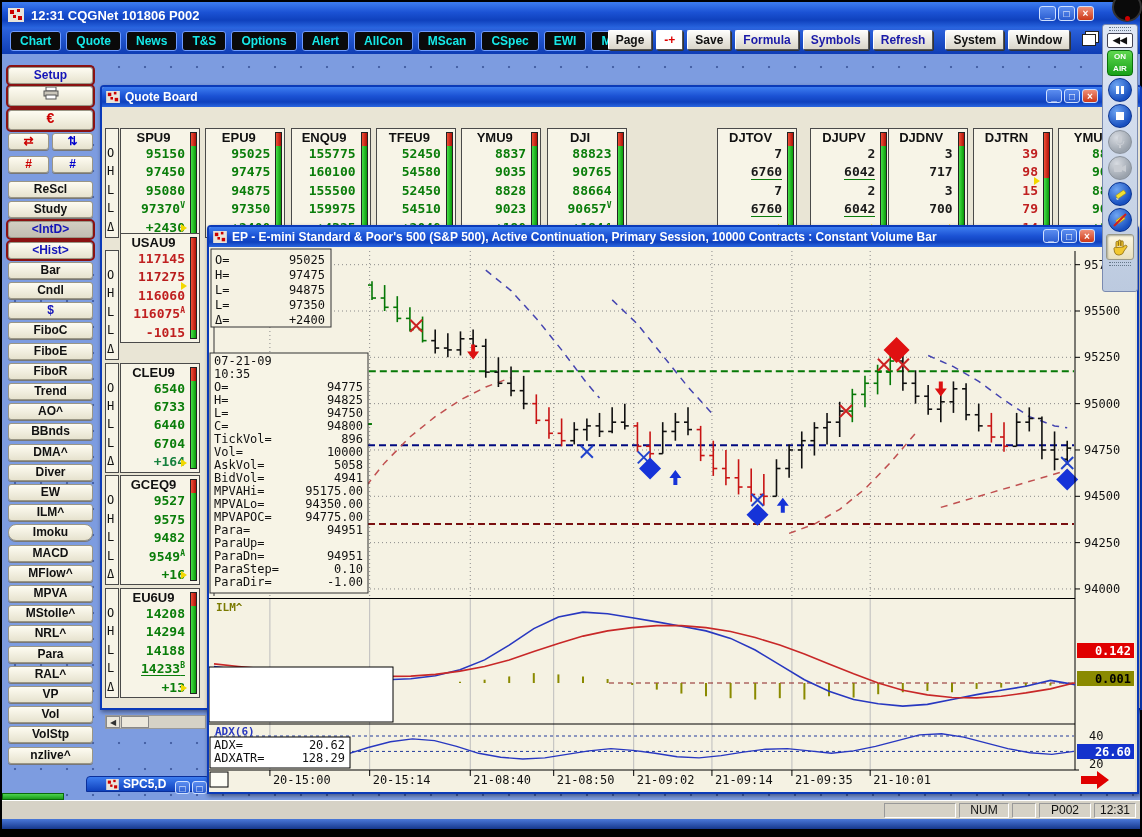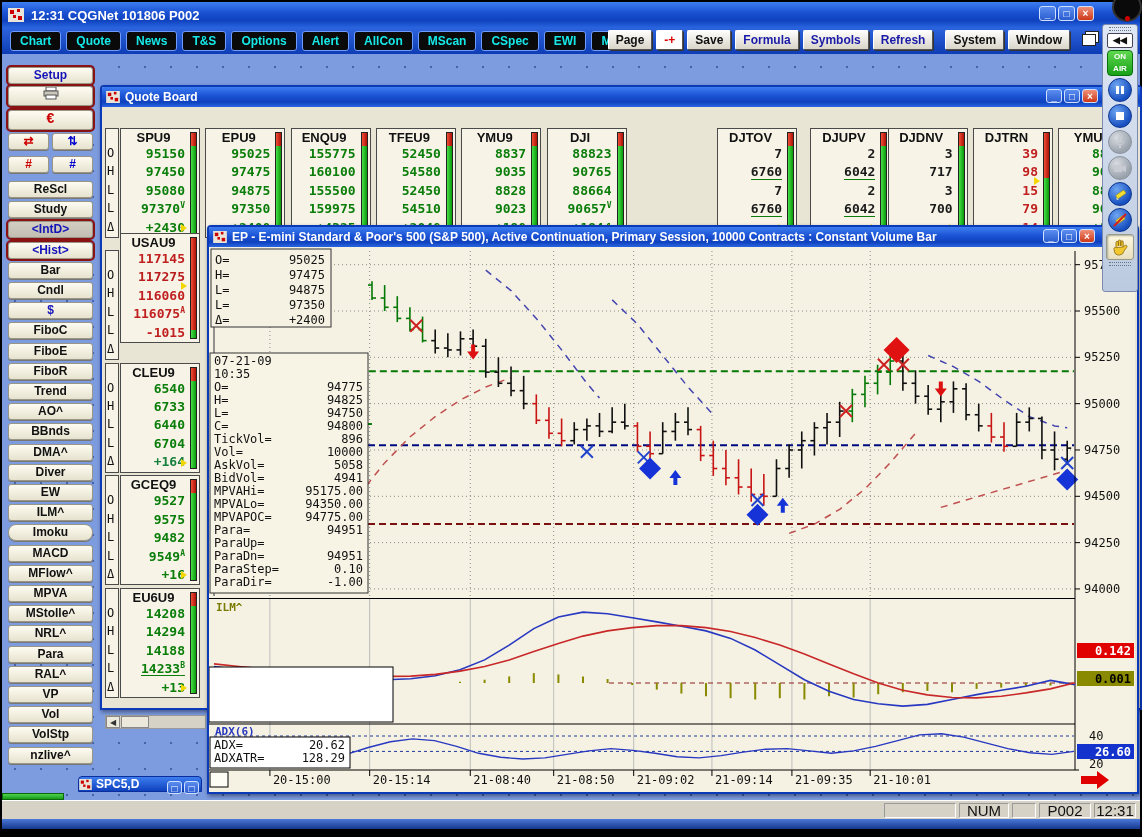--- a/index.html
+++ b/index.html
@@ -91,29 +91,29 @@
     font-size:9px; text-align:center; line-height:13px; color:#111; font-weight:bold; }
   .onair { width:26px; height:26px; background:linear-gradient(180deg,#5fd84f,#17a017); border:1px solid #0a700a;
     border-radius:4px; color:#fff; font-size:8px; font-weight:bold; text-align:center; line-height:12px; }
   .pcirc { width:24px; height:24px; border-radius:50%; display:flex; align-items:center; justify-content:center;
     background:radial-gradient(circle at 35% 30%, #6fa6f2, #1850c0 70%); border:1px solid #0c3490; }
   .pcirc.dis { background:radial-gradient(circle at 35% 30%, #d8dce2, #9aa2ac 70%); border-color:#8a929c; }
   .hand-btn { width:28px; height:26px; background:linear-gradient(180deg,#fdf8e2,#e8e0c0); border:1px solid #998;
     border-radius:3px; display:flex; align-items:center; justify-content:center; box-shadow:inset 1px 1px 2px #aa9; }
 
   
-  .mini-win { position:absolute; left:76px; top:722px; width:124px; height:16px;
+  .mini-win { position:absolute; left:84px; top:722px; width:124px; height:16px;
     background:linear-gradient(180deg,#3d7df0,#0f41bd); border:1px solid #0a2f9a; border-radius:4px 4px 0 0;
-    display:flex; align-items:center; color:#fff; font-weight:bold; font-size:12px; padding-left:0; }
+    display:flex; align-items:center; color:#fff; font-weight:bold; font-size:12px; padding-left:19px; }
   .green-sliver { position:absolute; left:0px; top:739px; width:62px; height:7px;
     background:linear-gradient(180deg,#4ed44e,#1a9a1a); border:1px solid #0a6a0a; }
   .statusbar { position:absolute; left:2px; top:800px; width:1138px; height:19px; background:#d6d2c6;
     border-top:1px solid #fff; display:flex; align-items:center; justify-content:flex-end; padding-right:4px; gap:3px; }
   .scell { height:15px; border:1px solid #999; border-bottom-color:#fff; border-right-color:#fff;
-    font-size:15px; color:#111; text-align:center; line-height:13px; background:#d6d2c6; }
+    font-size:12px; color:#111; text-align:center; line-height:13px; background:#d6d2c6; }
   .bottom-strip { position:absolute; left:2px; top:819px; width:1138px; height:10px;
     background:linear-gradient(180deg,#4a78d8,#16388c); }
 </style>
 </head>
 <body>
 
 <div class="screen">
 
   <div class="main-titlebar">
     <svg class="app-ico" viewBox="0 0 16 14">

